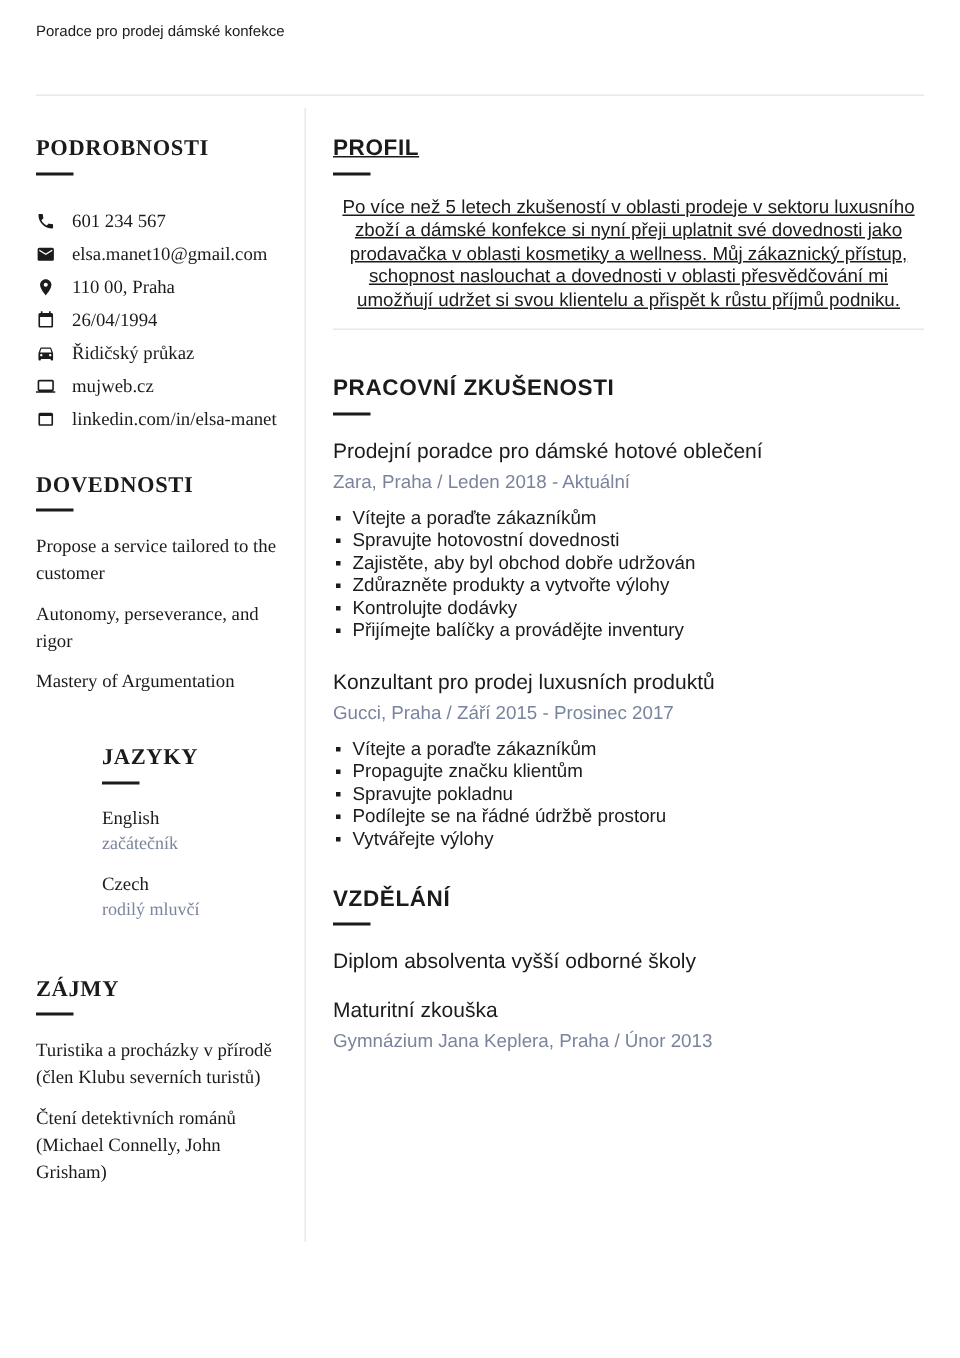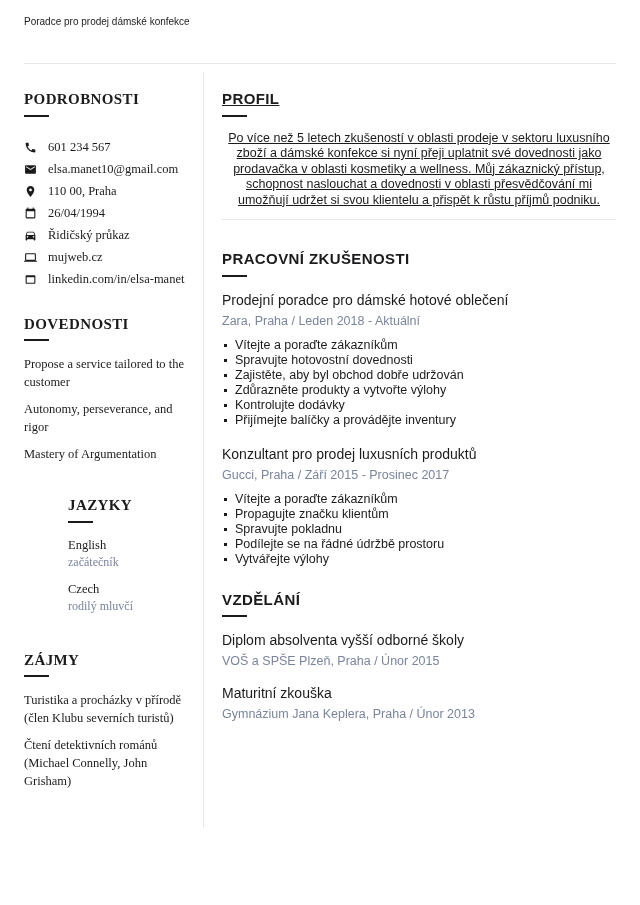--- a/index.html
+++ b/index.html
@@ -301,21 +301,20 @@
         </div>
       </div>
 
       <div class="sec sec-education">
         <h2 class="section-title">VZDĚLÁNÍ</h2>
         <div class="title-rule"></div>
         <div>
 
             <div class="edu-entry">
               <h3 class="edu-title">Diplom absolventa vyšší odborné školy</h3>
-              <div class="edu-meta">VOŠ a SPŠE Plzeň, Praha / Únor 2015</div>
             </div>
 
             <div class="edu-entry">
               <h3 class="edu-title">Maturitní zkouška</h3>
               <div class="edu-meta">Gymnázium Jana Keplera, Praha / Únor 2013</div>
             </div>
           </div>
       </div>
 
     </div>

